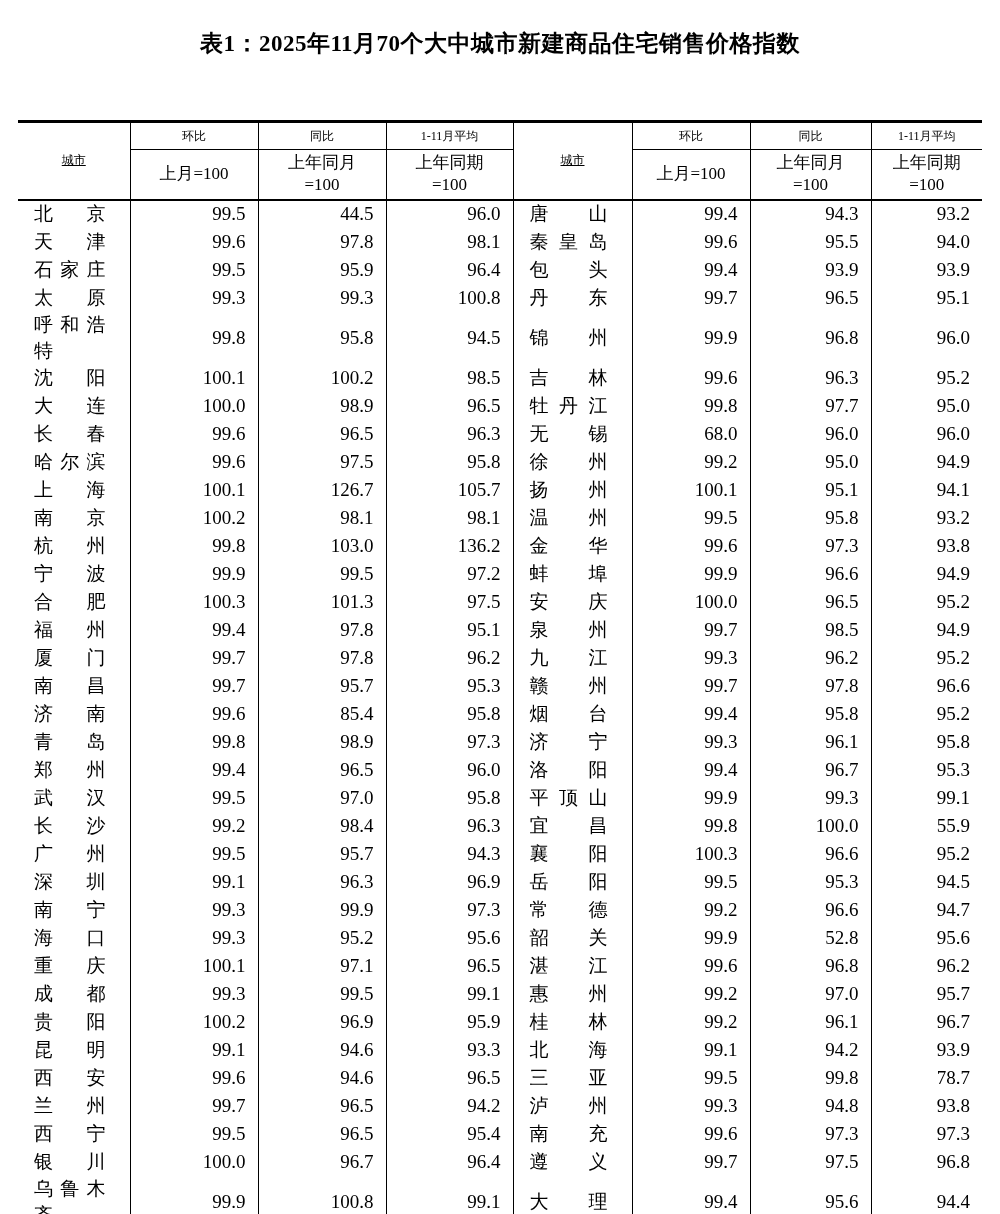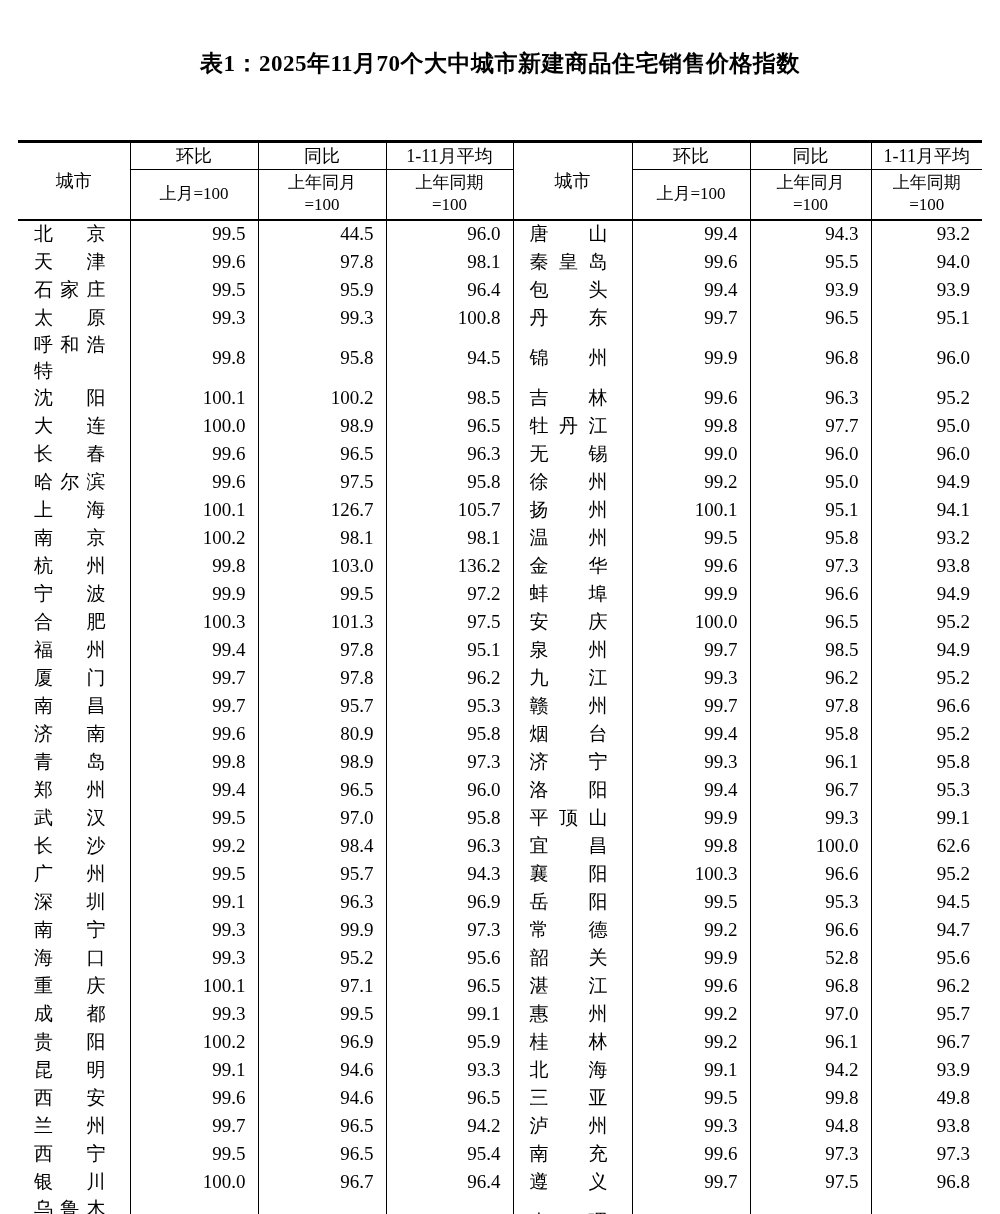--- a/index.html
+++ b/index.html
@@ -5,21 +5,21 @@
   * { margin: 0; padding: 0; box-sizing: border-box; }
   html, body { background: #ffffff; }
   .page {
     position: relative;
     width: 1000px;
     height: 1214px;
     background: #ffffff;
     font-family: "Liberation Serif", "DejaVu Serif", serif;
     color: #000000;
     overflow: hidden;
-    padding-top: 44px;
+    padding-top: 24px;
   }
   .title {
     text-align: center;
     font-size: 23px;
     font-weight: bold;
     line-height: 40px;
     margin-bottom: 56px;
     letter-spacing: 0.5px;
   }
   table.price-table {
@@ -30,23 +30,23 @@
     border-top: 3px solid #000;
     border-bottom: 4px solid #000;
   }
   th, td {
     border-left: 1.5px solid #000;
     vertical-align: middle;
     font-weight: normal;
   }
   .c1 { border-left: none; }
   thead th { text-align: center; }
-  thead tr.h1 th { height: 28px; font-size: 18px; }
+  thead tr.h1 th { height: 28px; font-size: 12px; }
   thead tr.h2 th { height: 50px; font-size: 17px; line-height: 22px; white-space: pre-line; }
-  thead th.city-h { font-size: 18px; border-bottom: 2.5px solid #000; }
+  thead th.city-h { font-size: 18px; border-bottom: 2.5px solid #000; text-decoration: underline; }
   thead tr.h1 th.rule { border-bottom: 1.5px solid #000; }
   thead tr.h2 th { border-bottom: 2.5px solid #000; }
   tbody td { height: 28px; font-size: 19px; }
   td.city {
     text-align: justify;
     text-align-last: justify;
     text-justify: inter-character;
     padding: 0 24px 0 16px;
   }
   td.num {
@@ -166,21 +166,21 @@
           <td class="num">99.8</td>
           <td class="num">97.7</td>
           <td class="num">95.0</td>
         </tr>
         <tr>
           <td class="city c1">长春</td>
           <td class="num">99.6</td>
           <td class="num">96.5</td>
           <td class="num">96.3</td>
           <td class="city">无锡</td>
-          <td class="num">99.0</td>
+          <td class="num">68.0</td>
           <td class="num">96.0</td>
           <td class="num">96.0</td>
         </tr>
         <tr>
           <td class="city c1">哈尔滨</td>
           <td class="num">99.6</td>
           <td class="num">97.5</td>
           <td class="num">95.8</td>
           <td class="city">徐州</td>
           <td class="num">99.2</td>
@@ -263,21 +263,21 @@
           <td class="num">95.7</td>
           <td class="num">95.3</td>
           <td class="city">赣州</td>
           <td class="num">99.7</td>
           <td class="num">97.8</td>
           <td class="num">96.6</td>
         </tr>
         <tr>
           <td class="city c1">济南</td>
           <td class="num">99.6</td>
-          <td class="num">80.9</td>
+          <td class="num">85.4</td>
           <td class="num">95.8</td>
           <td class="city">烟台</td>
           <td class="num">99.4</td>
           <td class="num">95.8</td>
           <td class="num">95.2</td>
         </tr>
         <tr>
           <td class="city c1">青岛</td>
           <td class="num">99.8</td>
           <td class="num">98.9</td>
@@ -308,21 +308,21 @@
           <td class="num">99.1</td>
         </tr>
         <tr>
           <td class="city c1">长沙</td>
           <td class="num">99.2</td>
           <td class="num">98.4</td>
           <td class="num">96.3</td>
           <td class="city">宜昌</td>
           <td class="num">99.8</td>
           <td class="num">100.0</td>
-          <td class="num">62.6</td>
+          <td class="num">55.9</td>
         </tr>
         <tr>
           <td class="city c1">广州</td>
           <td class="num">99.5</td>
           <td class="num">95.7</td>
           <td class="num">94.3</td>
           <td class="city">襄阳</td>
           <td class="num">100.3</td>
           <td class="num">96.6</td>
           <td class="num">95.2</td>
@@ -398,21 +398,21 @@
           <td class="num">93.9</td>
         </tr>
         <tr>
           <td class="city c1">西安</td>
           <td class="num">99.6</td>
           <td class="num">94.6</td>
           <td class="num">96.5</td>
           <td class="city">三亚</td>
           <td class="num">99.5</td>
           <td class="num">99.8</td>
-          <td class="num">49.8</td>
+          <td class="num">78.7</td>
         </tr>
         <tr>
           <td class="city c1">兰州</td>
           <td class="num">99.7</td>
           <td class="num">96.5</td>
           <td class="num">94.2</td>
           <td class="city">泸州</td>
           <td class="num">99.3</td>
           <td class="num">94.8</td>
           <td class="num">93.8</td>

